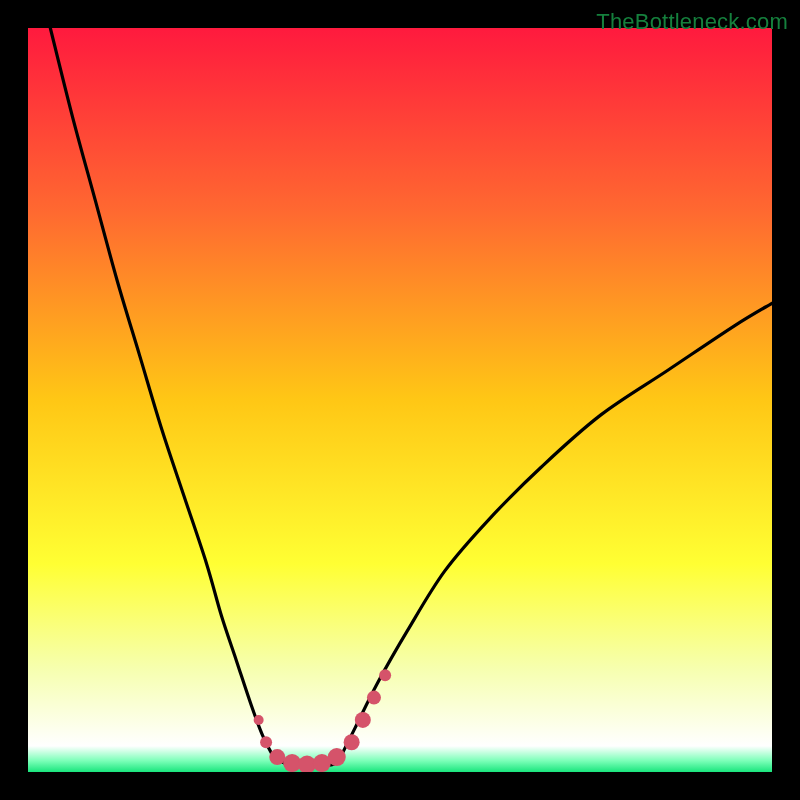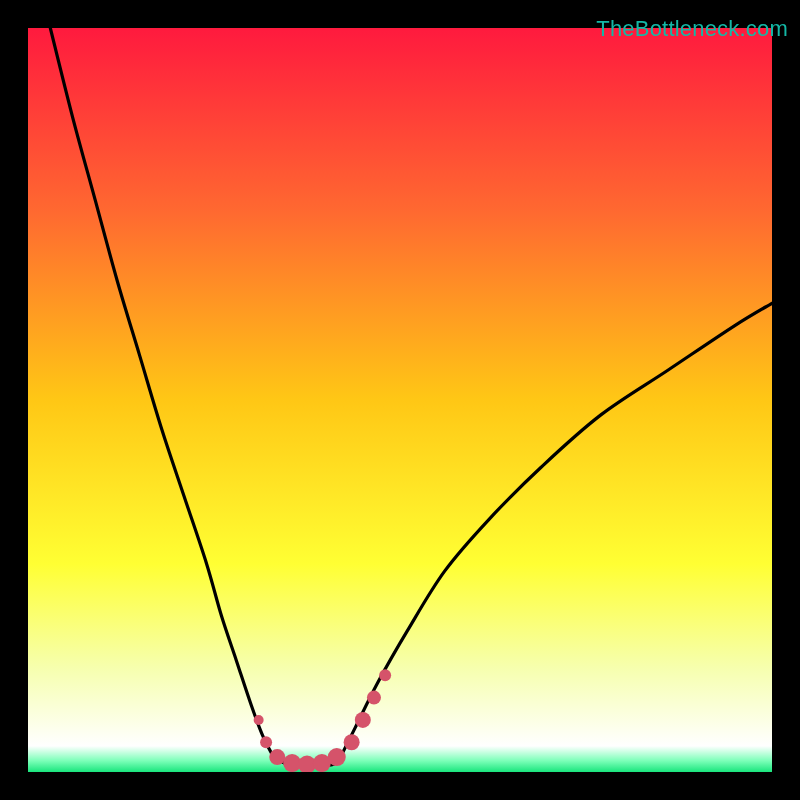--- a/index.html
+++ b/index.html
@@ -14,26 +14,26 @@
   .frame {
     position: absolute;
     top: 0;
     left: 0;
     width: 800px;
     height: 800px;
     background: #000;
   }
   .watermark {
     position: absolute;
-    top: 16px;
+    top: 9px;
     right: 12px;
     font-family: Arial, Helvetica, sans-serif;
     font-size: 22px;
     font-weight: 500;
-    color: #14b8a6;
+    color: #15803d;
     z-index: 10;
     letter-spacing: 0.2px;
   }
   svg {
     display: block;
   }
 </style>
 </head>
 <body>
 

